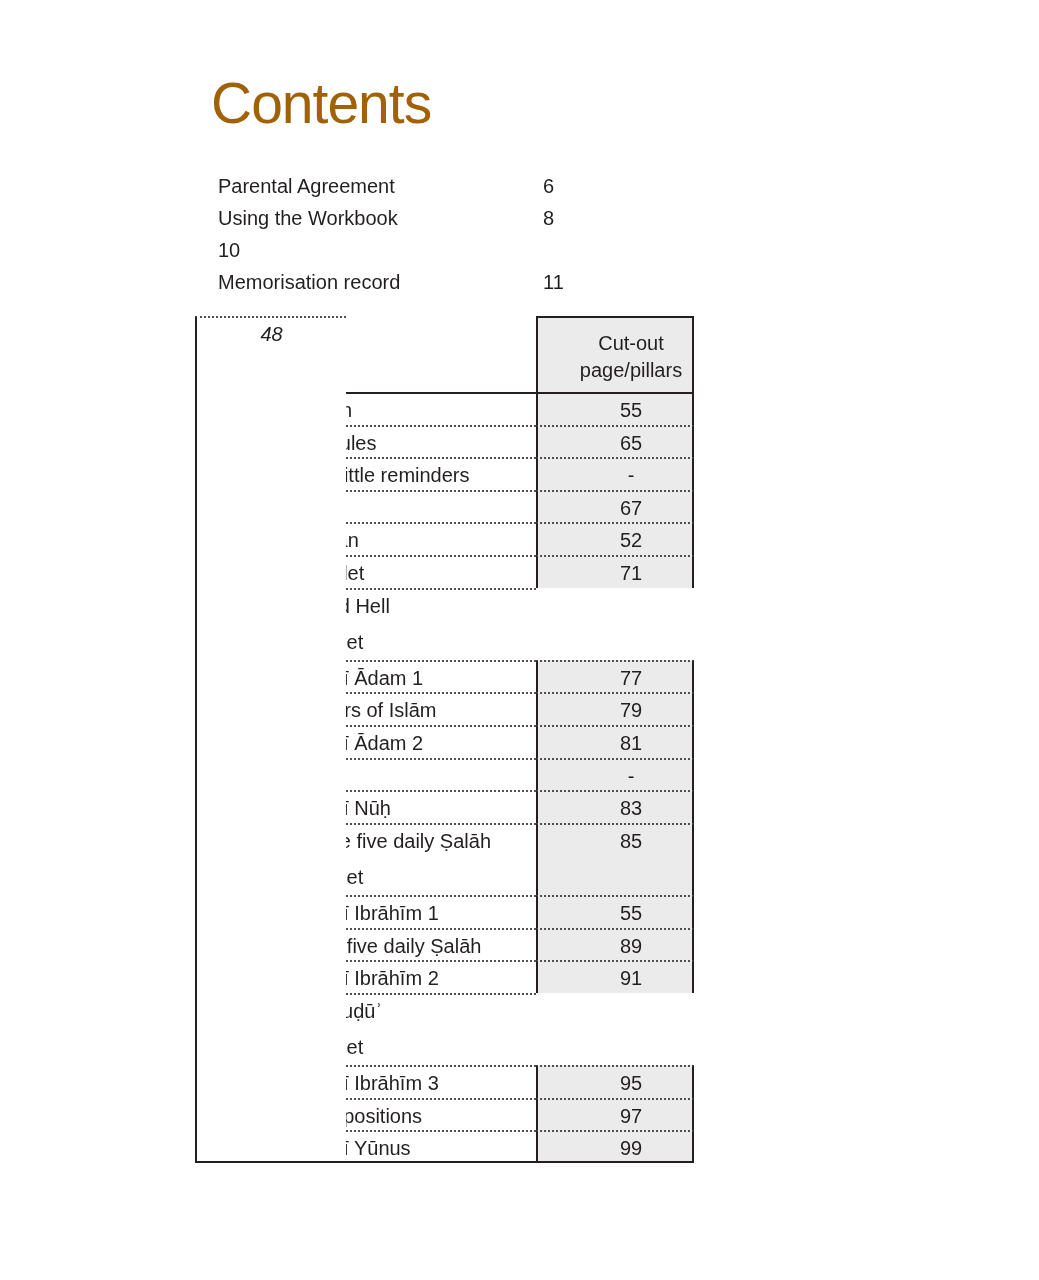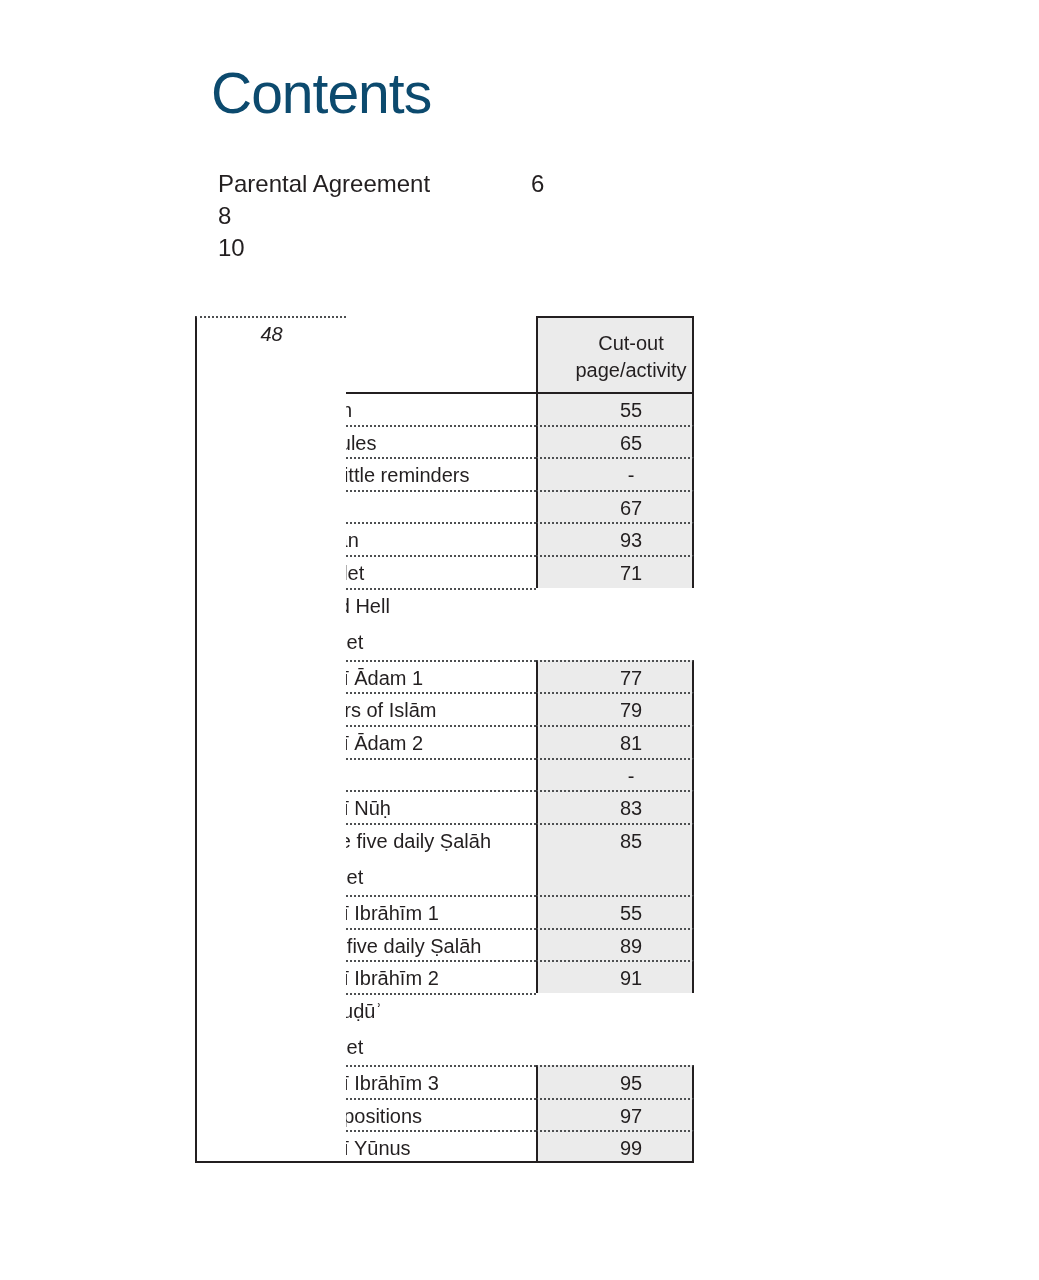--- a/index.html
+++ b/index.html
@@ -7,28 +7,28 @@
   body {
     width: 1039px; height: 1280px;
     position: relative;
     font-family: "Liberation Sans", "DejaVu Sans", sans-serif;
     color: #231f20;
   }
   .page { position: absolute; inset: 0; background: #ffffff; }
 
   
   .doc-title {
-    position: absolute; left: 211px; top: 62px;
+    position: absolute; left: 211px; top: 72px;
     font-size: 57px; font-weight: 400; line-height: 62px;
-    letter-spacing: -1px; color: #0c4a6e;
+    letter-spacing: -1px; color: #a16207;
   }
 
   
   .front-matter { position: absolute; left: 218px; top: 170px; width: 420px; }
-  .fm-row { display: flex; height: 32px; font-size: 24px; }
+  .fm-row { display: flex; height: 32px; align-items: center; font-size: 20px; gap: 12px; }
   .fm-label { width: 313px; }
   .fm-page { }
 
   
   .toc { position: absolute; left: 195px; top: 316px; width: 650px; }
   .trow { display: flex; width: 650px; }
   .cell { height: 100%; }
   .cell.num {
     width: 27px; text-align: right; padding-right: 8px; padding-top: 5px;
     color: #8b8d8e; font-size: 19px; line-height: 24px;
@@ -76,39 +76,44 @@
 <div class="page">
 
   <div class="doc-title">Contents</div>
 
   <div class="front-matter">
     <div class="fm-row">
       <span class="fm-label">Parental Agreement</span>
       <span class="fm-page">6</span>
     </div>
     <div class="fm-row">
+      <span class="fm-label">Using the Workbook</span>
       <span class="fm-page">8</span>
     </div>
     <div class="fm-row">
       <span class="fm-page">10</span>
+    </div>
+    <div class="fm-row">
+      <span class="fm-label">Memorisation record</span>
+      <span class="fm-page">11</span>
     </div>
   </div>
 
   <div class="toc">
 
     <div class="trow hrow">
       <div class="cell num"></div>
       <div class="cell title"></div>
       <div class="cell page">
         <div class="hline">Activity</div>
         <div class="hline">page</div>
       </div>
       <div class="cell cutout">
         <div class="hline">Cut-out</div>
-        <div class="hline">page/activity</div>
+        <div class="hline">page/pillars</div>
       </div>
     </div>
 
     <div class="trow brow single first">
       <div class="cell num">1</div>
       <div class="cell title">Saying salām</div>
       <div class="cell page">12</div>
       <div class="cell cutout">55</div>
     </div>
 
@@ -130,21 +135,21 @@
       <div class="cell num">4</div>
       <div class="cell title">Who am I?</div>
       <div class="cell page">24-25</div>
       <div class="cell cutout">67</div>
     </div>
 
     <div class="trow brow single">
       <div class="cell num">5</div>
       <div class="cell title">Keeping clean</div>
       <div class="cell page">26-27</div>
-      <div class="cell cutout">93</div>
+      <div class="cell cutout">52</div>
     </div>
 
     <div class="trow brow single">
       <div class="cell num">6</div>
       <div class="cell title">Using the toilet</div>
       <div class="cell page">28-29</div>
       <div class="cell cutout">71</div>
     </div>
 
     <div class="trow brow dbl">

